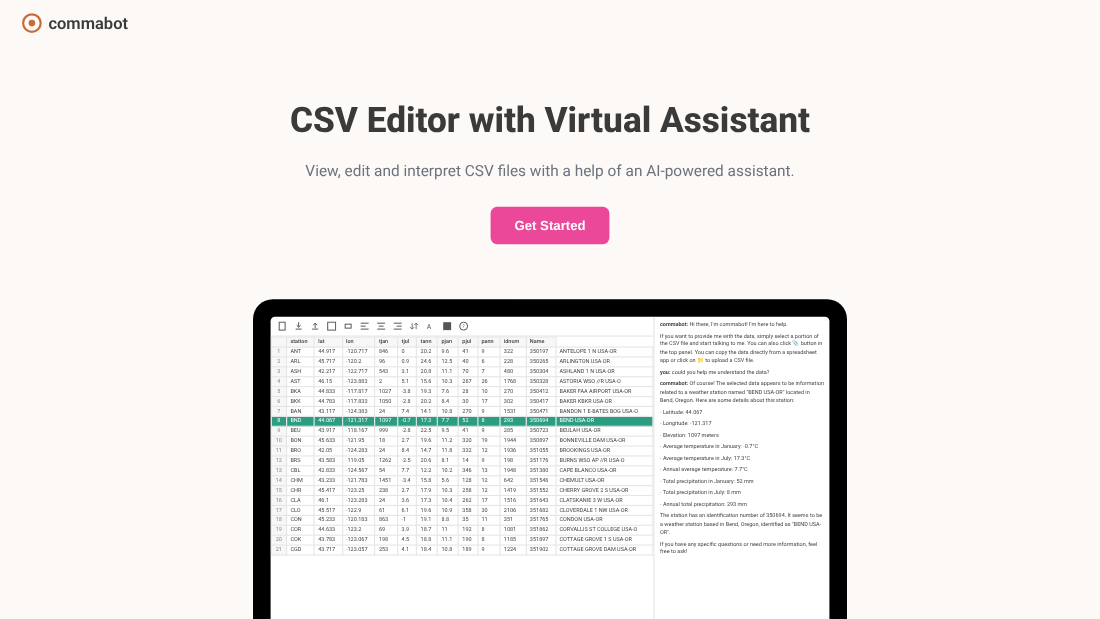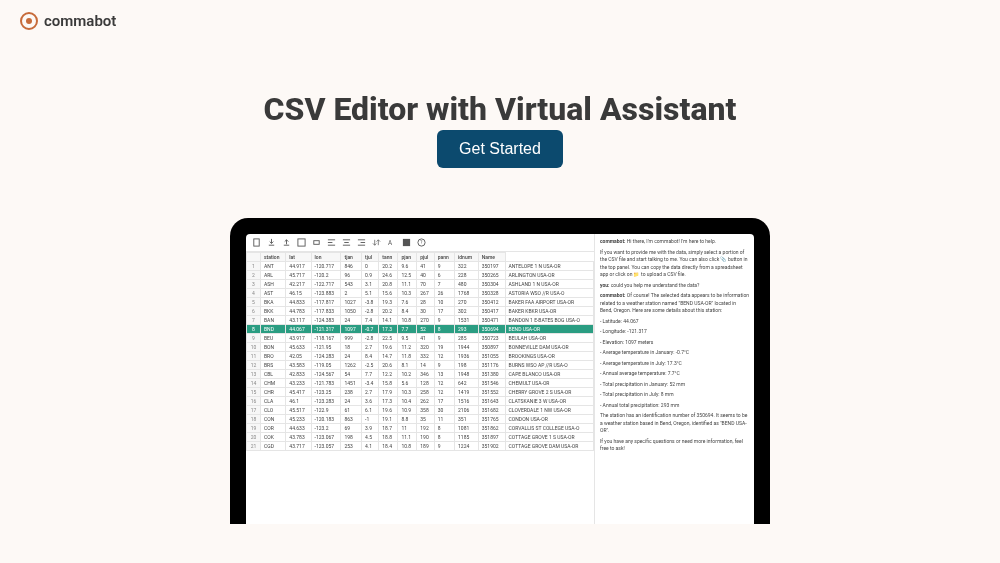--- a/index.html
+++ b/index.html
@@ -2,23 +2,23 @@
 <html><head>
 <meta charset="utf-8">
 <style>
 *{margin:0;padding:0;box-sizing:border-box}
 body{font-family:-apple-system,BlinkMacSystemFont,"Segoe UI",Roboto,sans-serif;background:#fdf9f6;color:#333;width:1000px;height:563px;overflow:hidden}
 .header{padding:12px 20px;display:flex;gap:6px}
 .logo-icon{width:18px;height:18px;border:2px solid #c76b3a;border-radius:50%;position:relative}
 .logo-icon::before{content:"";position:absolute;width:6px;height:6px;background:#c76b3a;border-radius:50%;top:4px;left:4px}
 .logo-text{font-size:15px;font-weight:600;color:#3a3a3a}
 .hero{text-align:center;padding:48px 20px 30px}
-.hero h1{font-size:32px;font-weight:800;color:#3a3a3a;margin-bottom:2px}
+.hero h1{font-size:32px;font-weight:800;color:#3a3a3a;margin-bottom:20px}
 .hero p{font-size:14px;color:#6b7280;margin-bottom:24px}
-.cta{display:inline-block;background:#0c4a6e;color:#fff;padding:10px 22px;border-radius:6px;font-size:16px;font-weight:400;border:none;cursor:pointer}
+.cta{display:inline-block;background:#ec4899;color:#fff;padding:10px 22px;border-radius:6px;font-size:12px;font-weight:700;border:none;cursor:pointer}
 .preview-wrap{display:flex;justify-content:center;margin-top:20px}
 .device{background:#000;border-radius:18px 18px 0 0;padding:16px 16px 0;width:540px}
 .screen{background:#fff;border-radius:4px 4px 0 0;height:290px;display:flex;overflow:hidden;font-size:5px}
 .sheet{flex:1;display:flex;flex-direction:column}
 .toolbar{display:flex;gap:6px;padding:4px 6px;border-bottom:1px solid #e5e5e5;align-items:center}
 .tbtn{width:9px;height:9px;display:flex;align-items:center;justify-content:center;color:#555}
 .tbtn svg{width:9px;height:9px}
 .table-area{flex:1;overflow:hidden}
 table{border-collapse:collapse;width:100%;font-size:5px}
 th,td{border:1px solid #e5e5e5;padding:1px 3px;text-align:left;white-space:nowrap;color:#444}
@@ -32,20 +32,21 @@
 </head>
 <body>
 
 <div class="header">
   <span class="logo-icon"></span>
   <span class="logo-text">commabot</span>
 </div>
 
 <div class="hero">
   <h1>CSV Editor with Virtual Assistant</h1>
+  <p>View, edit and interpret CSV files with a help of an AI-powered assistant.</p>
   <button class="cta">Get Started</button>
 </div>
 
 <div class="preview-wrap">
   <div class="device">
     <div class="screen">
       <div class="sheet">
         <div class="toolbar">
           <span class="tbtn">
               <svg viewBox="0 0 10 10">

